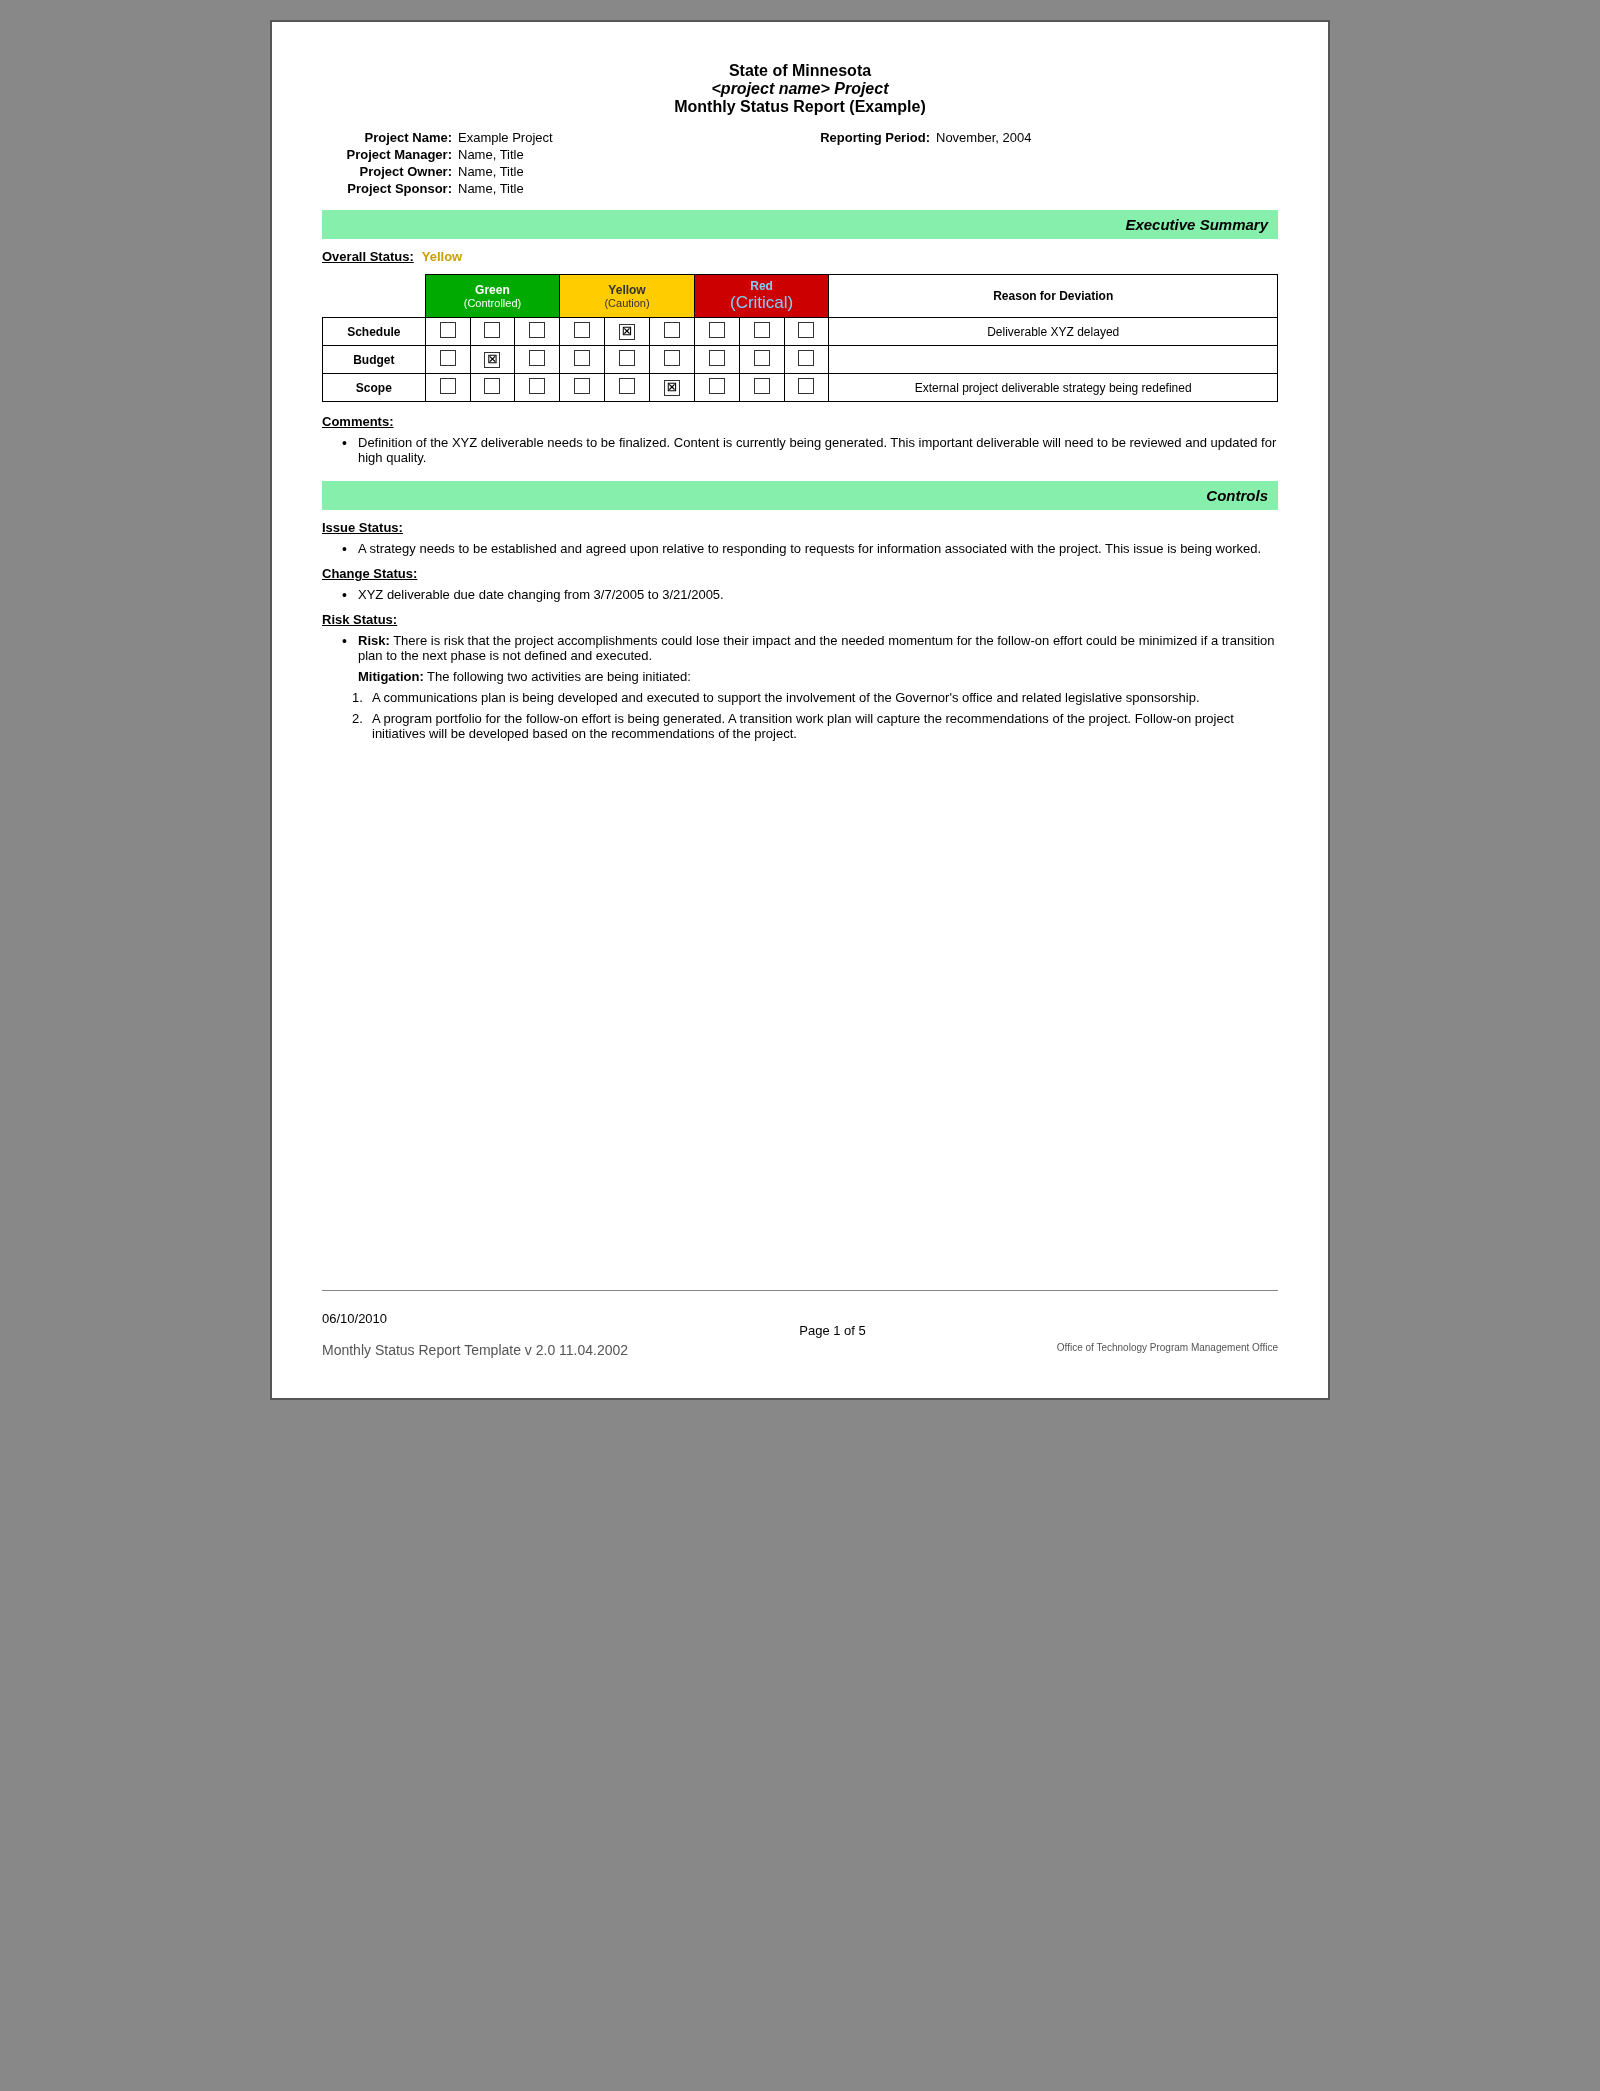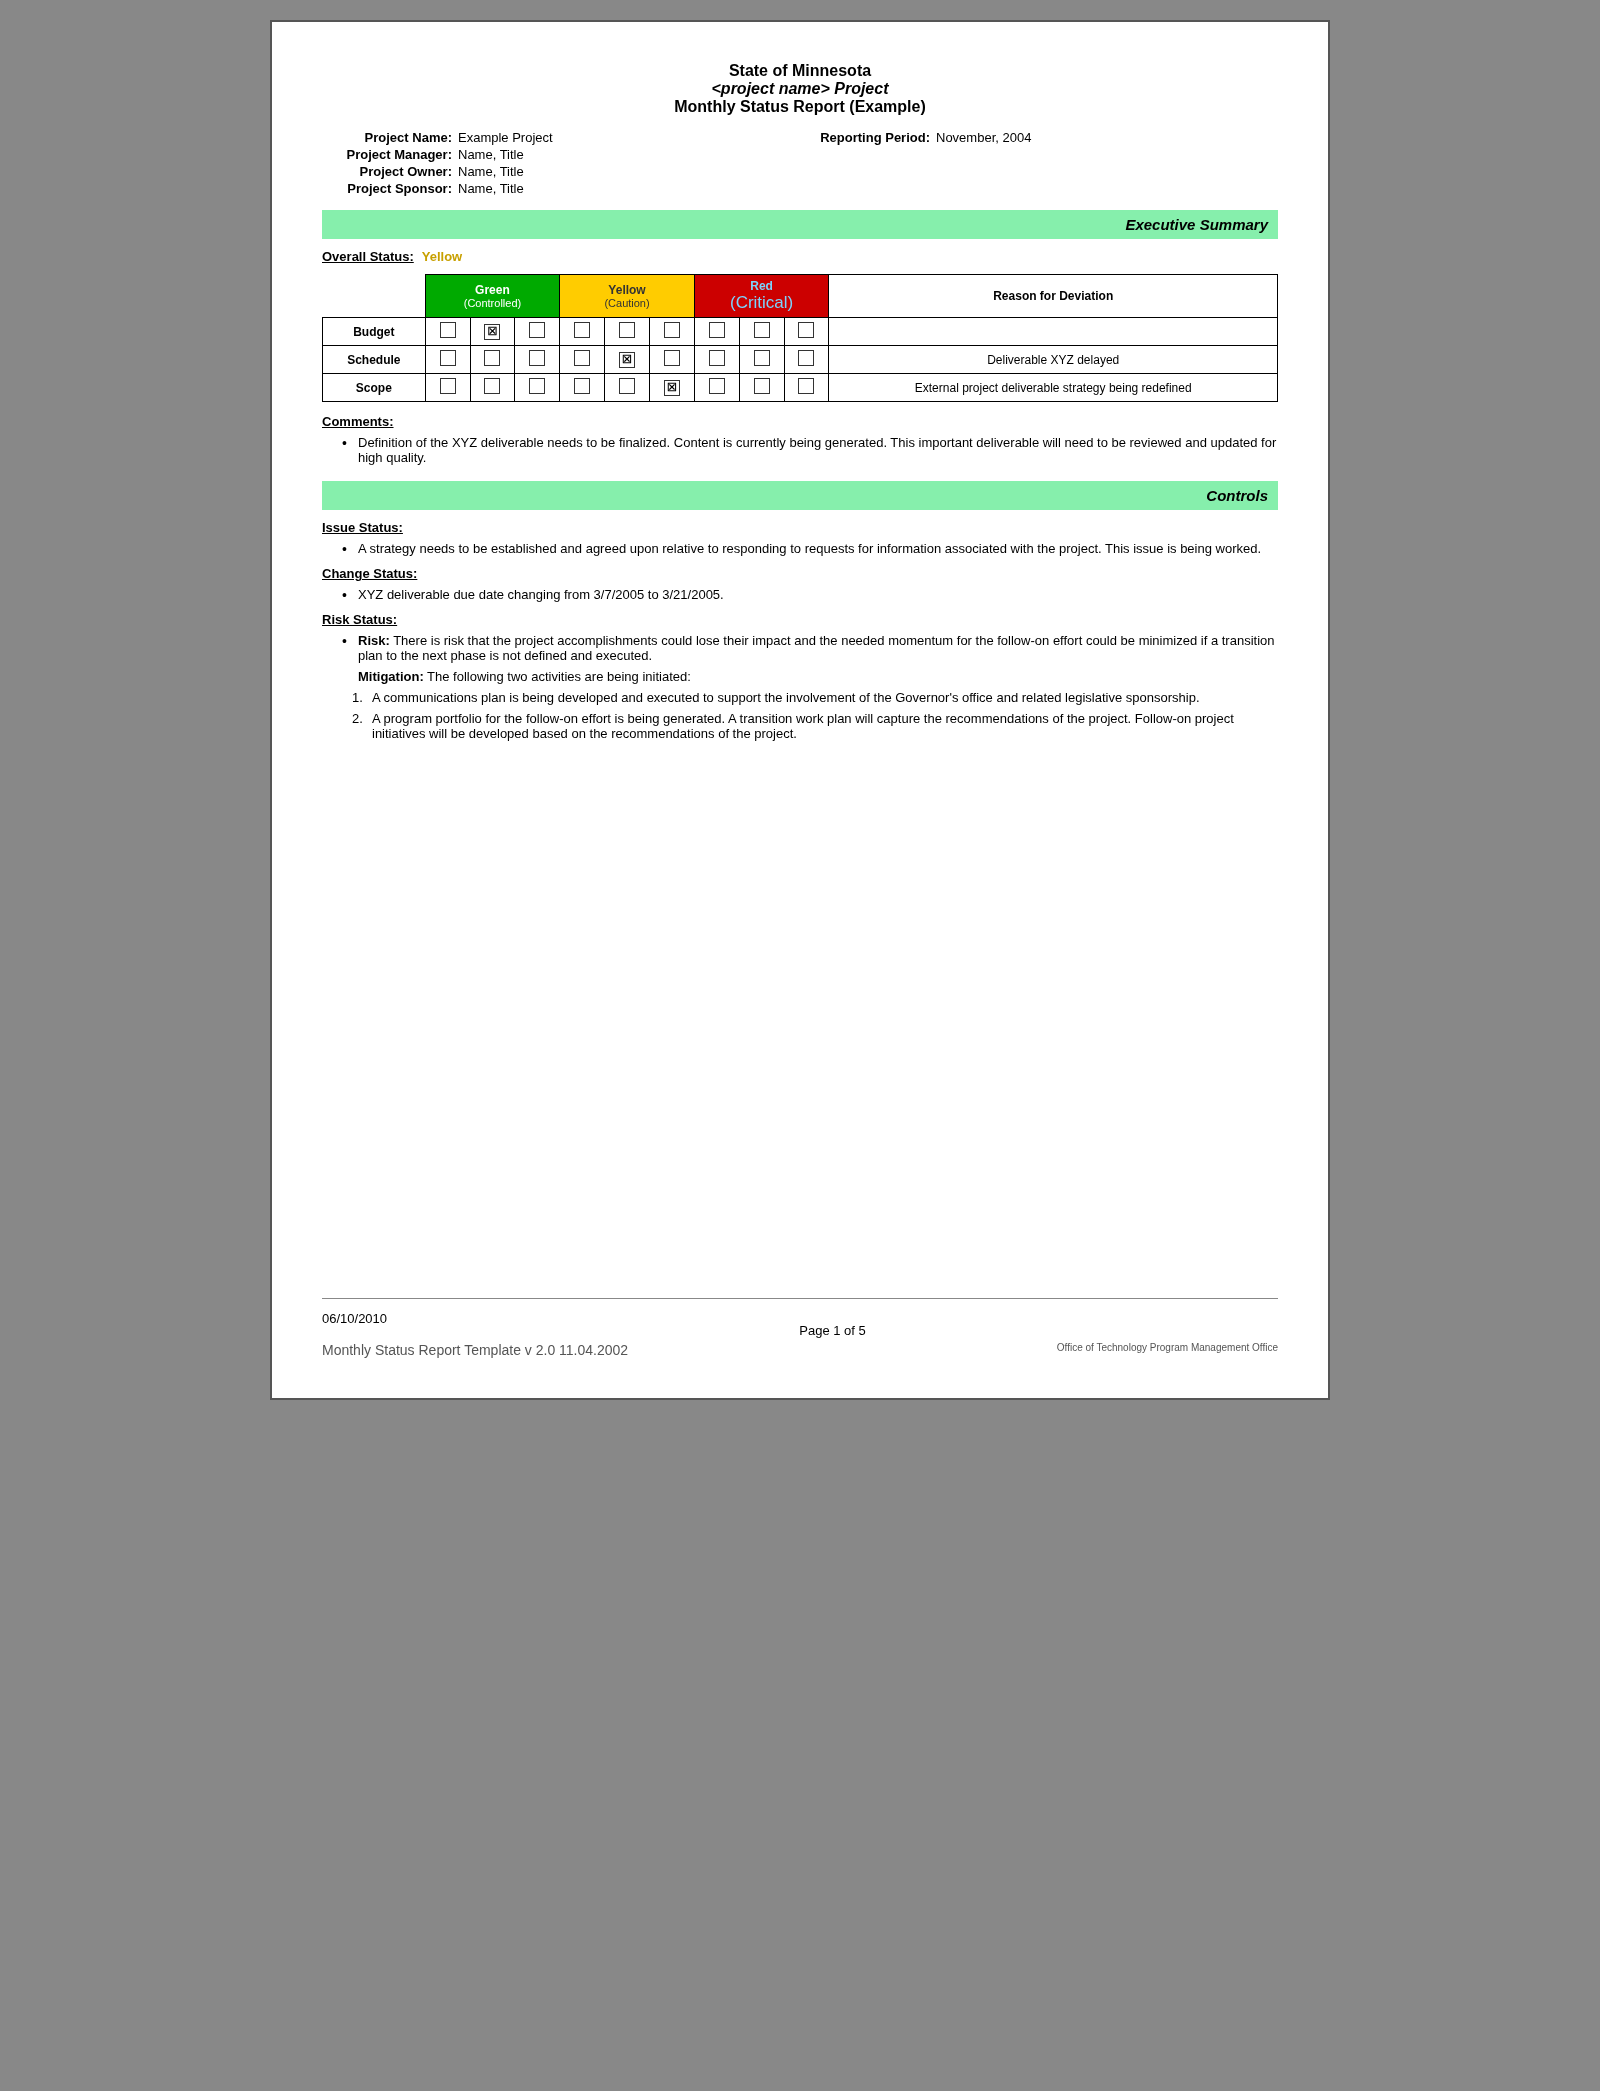--- a/index.html
+++ b/index.html
@@ -203,20 +203,21 @@
       counter-increment: item;
     }
     .numbered-list li::before {
       content: counter(item) ".";
       position: absolute;
       left: 0;
     }
     
     .footer {
       border-top: 1px solid #888;
+      padding-top: 8px;
       margin-top: 20px;
     }
     .footer-main {
       display: flex;
       justify-content: space-between;
       align-items: center;
       margin-bottom: 4px;
     }
     .footer-date {
       font-size: 13px;
@@ -303,45 +304,45 @@
           <th class="th-red" colspan="3">
             <div>Red</div>
             <div style="font-weight:normal; font-size:17px;">(Critical)</div>
           </th>
           <th class="th-reason bold">Reason for Deviation</th>
         </tr>
       </thead>
       <tbody>
 
         <tr>
+          <td class="row-label bold">Schedule</td>
+          <td><div class="checkbox"></div></td>
+          <td><div class="checkbox"></div></td>
+          <td><div class="checkbox"></div></td>
+          <td><div class="checkbox"></div></td>
+          <td><div class="checkbox checked">☒</div></td>
+          <td><div class="checkbox"></div></td>
+          <td><div class="checkbox"></div></td>
+          <td><div class="checkbox"></div></td>
+          <td><div class="checkbox"></div></td>
+          <td class="reason-cell">Deliverable XYZ delayed</td>
+        </tr>
+
+        <tr>
           <td class="row-label bold">Budget</td>
           <td><div class="checkbox"></div></td>
           <td><div class="checkbox checked">☒</div></td>
           <td><div class="checkbox"></div></td>
           <td><div class="checkbox"></div></td>
           <td><div class="checkbox"></div></td>
           <td><div class="checkbox"></div></td>
           <td><div class="checkbox"></div></td>
           <td><div class="checkbox"></div></td>
           <td><div class="checkbox"></div></td>
           <td class="reason-cell"></td>
-        </tr>
-
-        <tr>
-          <td class="row-label bold">Schedule</td>
-          <td><div class="checkbox"></div></td>
-          <td><div class="checkbox"></div></td>
-          <td><div class="checkbox"></div></td>
-          <td><div class="checkbox"></div></td>
-          <td><div class="checkbox checked">☒</div></td>
-          <td><div class="checkbox"></div></td>
-          <td><div class="checkbox"></div></td>
-          <td><div class="checkbox"></div></td>
-          <td><div class="checkbox"></div></td>
-          <td class="reason-cell">Deliverable XYZ delayed</td>
         </tr>
 
         <tr>
           <td class="row-label bold">Scope</td>
           <td><div class="checkbox"></div></td>
           <td><div class="checkbox"></div></td>
           <td><div class="checkbox"></div></td>
           <td><div class="checkbox"></div></td>
           <td><div class="checkbox"></div></td>
           <td><div class="checkbox checked">☒</div></td>

